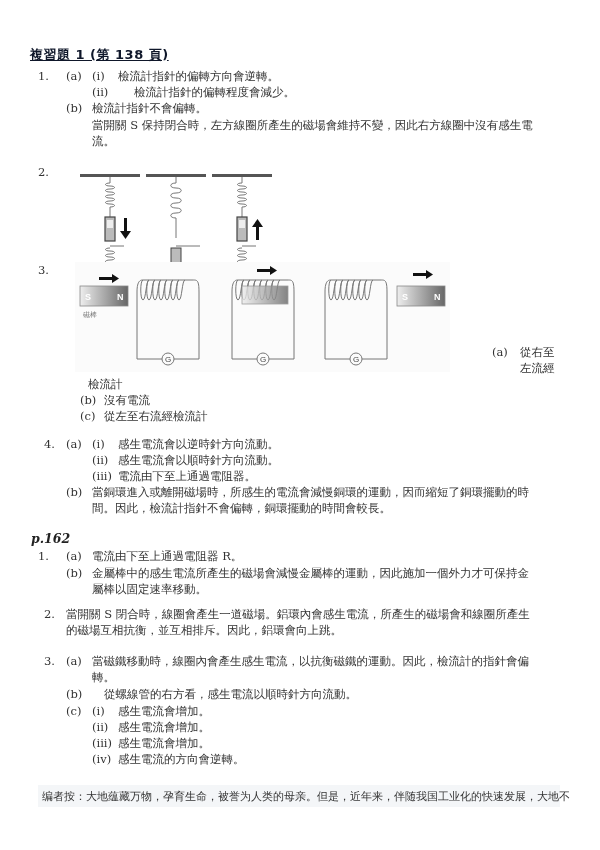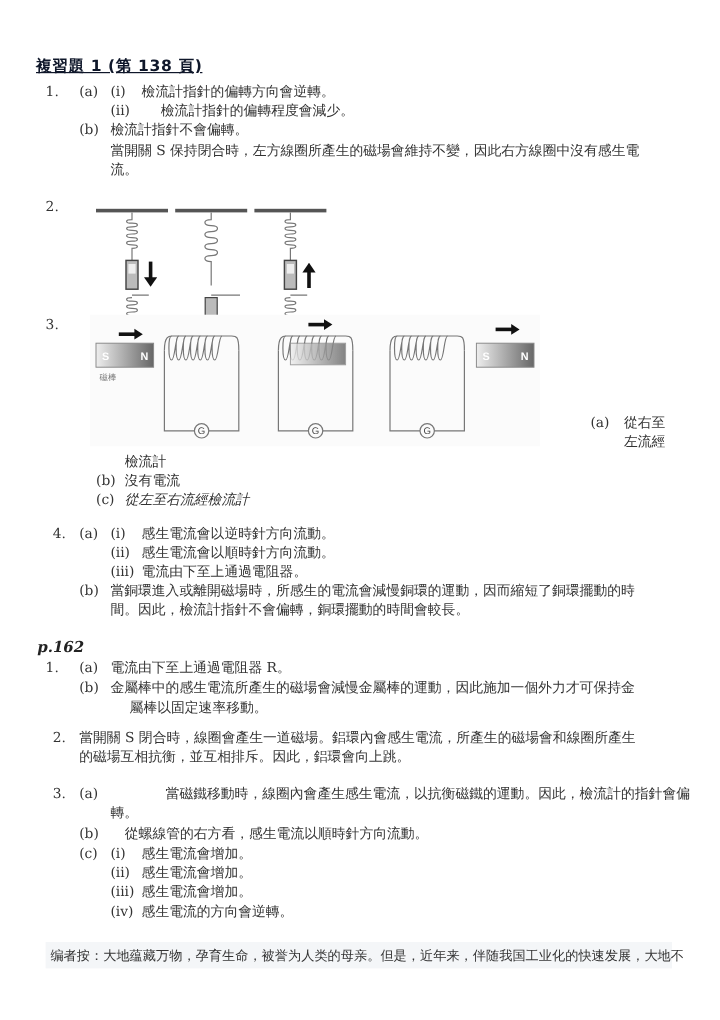--- a/index.html
+++ b/index.html
@@ -121,53 +121,53 @@
   <g font-size="8" fill="#444" text-anchor="middle">
     <text x="93" y="100">G</text>
     <text x="188" y="100">G</text>
     <text x="281" y="100">G</text>
   </g>
 </svg>
 
 <div class="abs txt" style="left:492px; top:344px;">(a)</div>
 <div class="abs txt" style="left:520px; top:344px;">從右至</div>
 <div class="abs txt" style="left:520px; top:360px;">左流經</div>
-<div class="abs txt" style="left:104px; top:376px;">檢流計</div>
+<div class="abs txt" style="left:88px; top:376px;font-family:Liberation Serif, serif;">檢流計</div>
 <div class="abs txt" style="left:80px; top:392px;">(b)</div>
 <div class="abs txt" style="left:104px; top:392px;">沒有電流</div>
 <div class="abs txt" style="left:80px; top:408px;">(c)</div>
-<div class="abs txt" style="left:104px; top:408px;font-style:italic;">從左至右流經檢流計</div>
+<div class="abs txt" style="left:104px; top:408px;">從左至右流經檢流計</div>
 
 <div class="abs txt" style="left:44px; top:436px;">4.</div>
 <div class="abs txt" style="left:66px; top:436px;">(a)</div>
 <div class="abs txt" style="left:92px; top:436px;">(i)</div>
 <div class="abs txt" style="left:118px; top:436px;">感生電流會以逆時針方向流動。</div>
 <div class="abs txt" style="left:92px; top:452px;">(ii)</div>
 <div class="abs txt" style="left:118px; top:452px;">感生電流會以順時針方向流動。</div>
 <div class="abs txt" style="left:92px; top:468px;">(iii)</div>
 <div class="abs txt" style="left:118px; top:468px;">電流由下至上通過電阻器。</div>
 <div class="abs txt" style="left:66px; top:484px;">(b)</div>
 <div class="abs txt" style="left:92px; top:484px;">當銅環進入或離開磁場時，所感生的電流會減慢銅環的運動，因而縮短了銅環擺動的時</div>
 <div class="abs txt" style="left:92px; top:500px;">間。因此，檢流計指針不會偏轉，銅環擺動的時間會較長。</div>
 
 <div class="abs page-ref" style="left:31px; top:531px;">p.162</div>
 <div class="abs txt" style="left:38px; top:548px;">1.</div>
 <div class="abs txt" style="left:66px; top:548px;">(a)</div>
 <div class="abs txt" style="left:92px; top:548px;">電流由下至上通過電阻器 R。</div>
 <div class="abs txt" style="left:66px; top:565px;">(b)</div>
 <div class="abs txt" style="left:92px; top:565px;">金屬棒中的感生電流所產生的磁場會減慢金屬棒的運動，因此施加一個外力才可保持金</div>
-<div class="abs txt" style="left:92px; top:581px;margin-left:16px;">屬棒以固定速率移動。</div>
+<div class="abs txt" style="left:92px; top:581px;">屬棒以固定速率移動。</div>
 
 <div class="abs txt" style="left:44px; top:606px;">2.</div>
 <div class="abs txt" style="left:66px; top:606px;text-align:right;">當開關 S 閉合時，線圈會產生一道磁場。鋁環內會感生電流，所產生的磁場會和線圈所產生</div>
 <div class="abs txt" style="left:66px; top:622px;">的磁場互相抗衡，並互相排斥。因此，鋁環會向上跳。</div>
 
 <div class="abs txt" style="left:44px; top:653px;">3.</div>
 <div class="abs txt" style="left:66px; top:653px;">(a)</div>
-<div class="abs txt" style="left:92px; top:653px;margin-left:46px;">當磁鐵移動時，線圈內會產生感生電流，以抗衡磁鐵的運動。因此，檢流計的指針會偏</div>
+<div class="abs txt" style="left:92px; top:653px;">當磁鐵移動時，線圈內會產生感生電流，以抗衡磁鐵的運動。因此，檢流計的指針會偏</div>
 <div class="abs txt" style="left:92px; top:669px;">轉。</div>
 <div class="abs txt" style="left:66px; top:686px;">(b)</div>
 <div class="abs txt" style="left:104px; top:686px;">從螺線管的右方看，感生電流以順時針方向流動。</div>
 <div class="abs txt" style="left:66px; top:703px;">(c)</div>
 <div class="abs txt" style="left:92px; top:703px;">(i)</div>
 <div class="abs txt" style="left:118px; top:703px;">感生電流會增加。</div>
 <div class="abs txt" style="left:92px; top:719px;">(ii)</div>
 <div class="abs txt" style="left:118px; top:719px;">感生電流會增加。</div>
 <div class="abs txt" style="left:92px; top:735px;">(iii)</div>
 <div class="abs txt" style="left:118px; top:735px;">感生電流會增加。</div>

